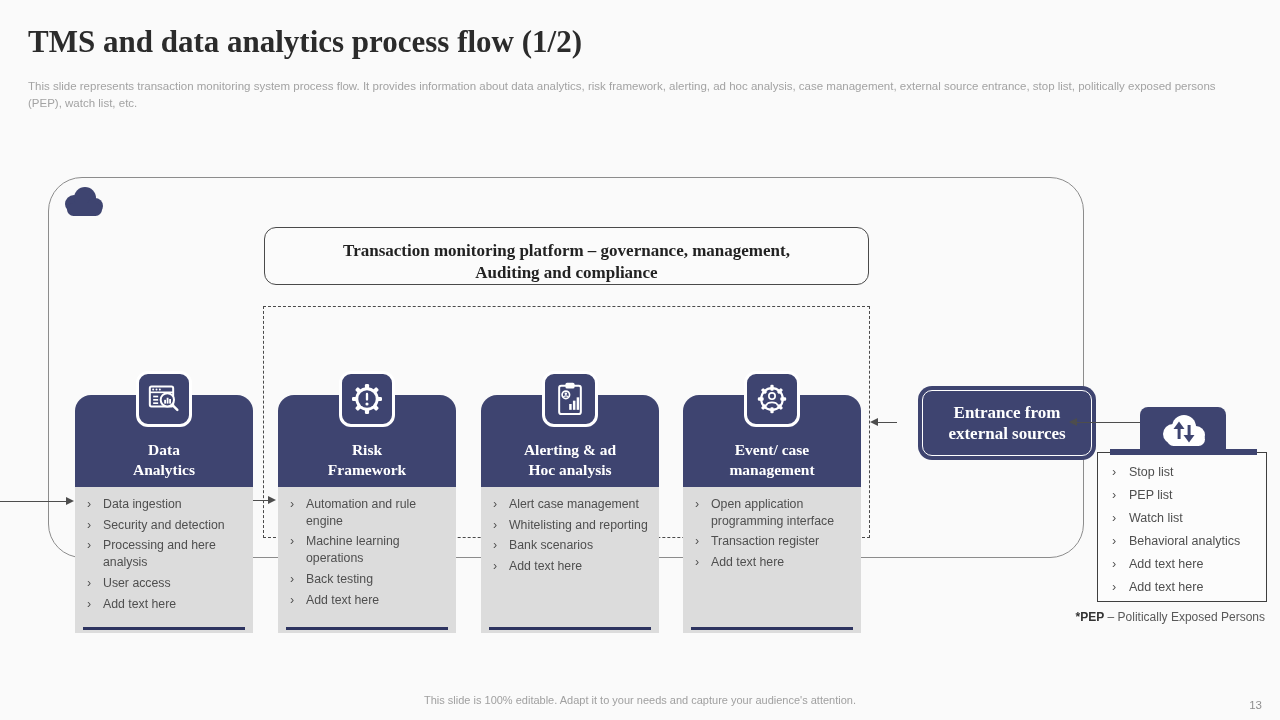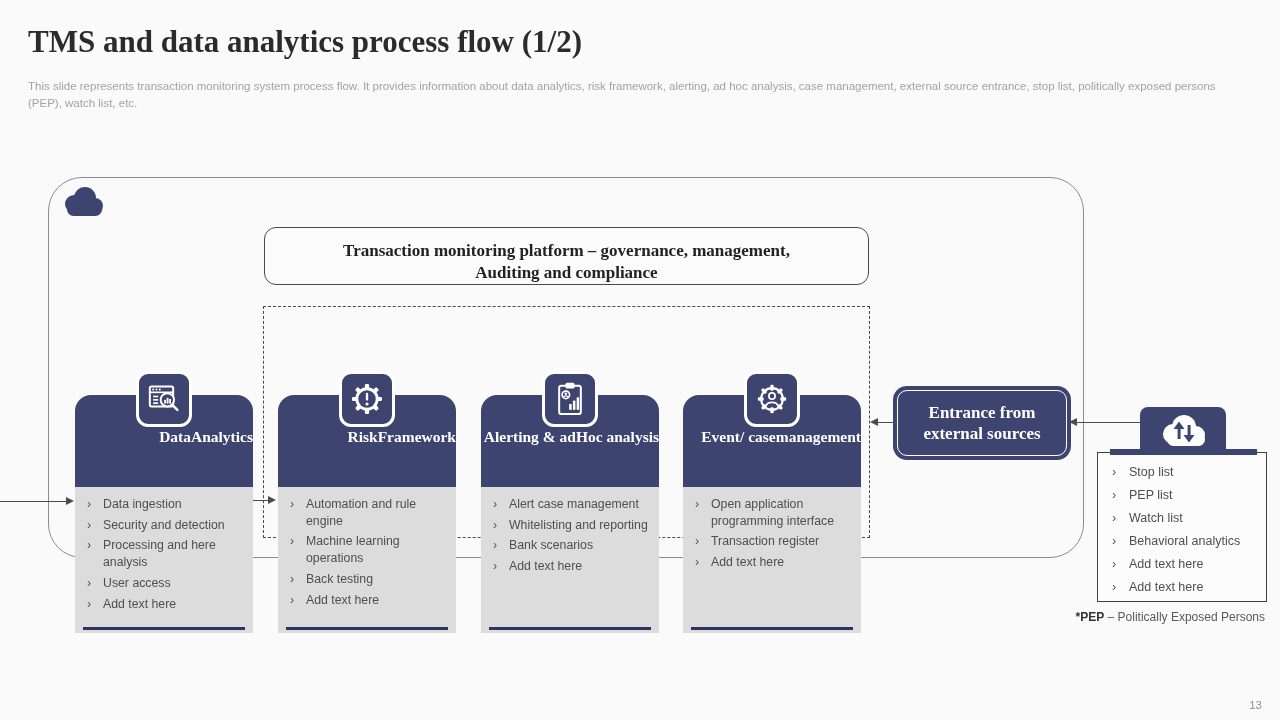--- a/index.html
+++ b/index.html
@@ -22,32 +22,32 @@
             color:#222; line-height:1.3; text-align:center; }
 
   .dashed-box { position:absolute; left:263px; top:306px; width:607px; height:232px;
                 border:1.5px dashed #4a4a4a; }
 
   .card { position:absolute; top:395px; width:178px; height:238px; z-index:3; }
   .card-icon { position:absolute; top:-24px; left:50%; transform:translateX(-50%);
                width:56px; height:56px; background:#3e4470; border:3px solid #fff;
                border-radius:12px; display:flex; align-items:center; justify-content:center; z-index:2; }
   .card-head { position:absolute; top:0; left:0; width:100%; height:92px; background:#3e4470;
-               border-radius:16px 16px 0 0; display:flex; flex-direction:row;
+               border-radius:16px 16px 0 0; display:flex; flex-direction:column;
                justify-content:flex-end; align-items:center; padding-bottom:8px;
                color:#fff; font-family:"Liberation Serif", serif; font-weight:700;
                font-size:15.5px; line-height:1.25; text-align:center; }
   .card-body { position:absolute; top:92px; left:0; width:100%; height:146px;
                background:#dcdcdc; padding:9px 6px 10px 10px; }
   .card-bar { position:absolute; left:8px; right:8px; bottom:3px; height:3px;
               background:#2e3460; z-index:2; }
   .item { display:flex; margin-bottom:4px; font-size:12.3px; color:#4f4f4f; line-height:1.36; }
   .blt { flex:0 0 18px; padding-left:2px; }
 
-  .entrance { position:absolute; left:897px; top:390px; width:170px; height:66px;
+  .entrance { position:absolute; left:922px; top:390px; width:170px; height:66px;
               background:#3e4470; border:1.5px solid #fff; box-shadow:0 0 0 4px #3e4470;
               border-radius:10px; display:flex; flex-direction:column; justify-content:center;
               align-items:center; color:#fff; font-family:"Liberation Serif", serif;
               font-weight:700; font-size:17px; line-height:1.25; text-align:right; z-index:4; }
 
   .cloud-head { position:absolute; left:1140px; top:407px; width:86px; height:46px;
                 background:#3e4470; border-radius:8px 8px 4px 4px; display:flex;
                 align-items:center; justify-content:center; z-index:2; }
   .cloud-bar { position:absolute; left:1110px; top:449px; width:147px; height:6px;
                background:#3e4470; z-index:4; }
@@ -319,15 +319,16 @@
 
   <div class="hline" style="left:253px;top:500px;width:16px;z-index:6"></div>
   <div class="head-r" style="left:268px;top:496px;z-index:6"></div>
 
   <div class="head-l" style="left:870px;top:418px"></div>
   <div class="hline" style="left:877px;top:422px;width:20px"></div>
 
   <div class="head-l" style="left:1069px;top:418px"></div>
   <div class="hline" style="left:1076px;top:422px;width:64px"></div>
 
+  <div class="footer">This slide is 100% editable. Adapt it to your needs and capture your audience's attention.</div>
   <div class="pagenum">13</div>
 
 </div>
 
 </body></html>

